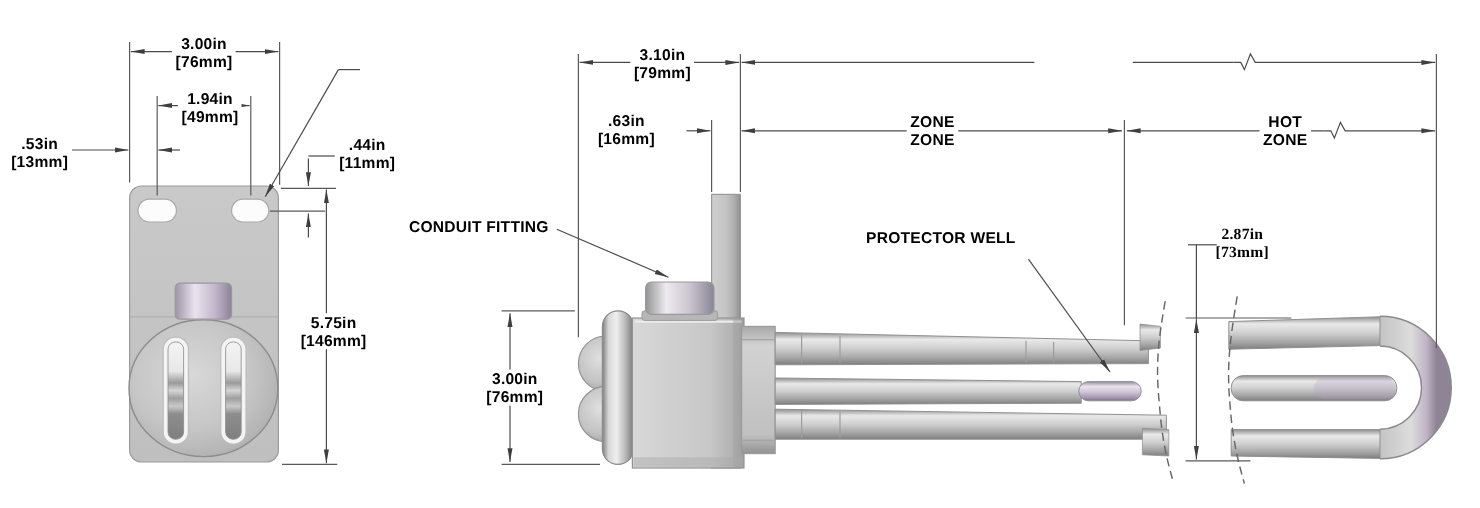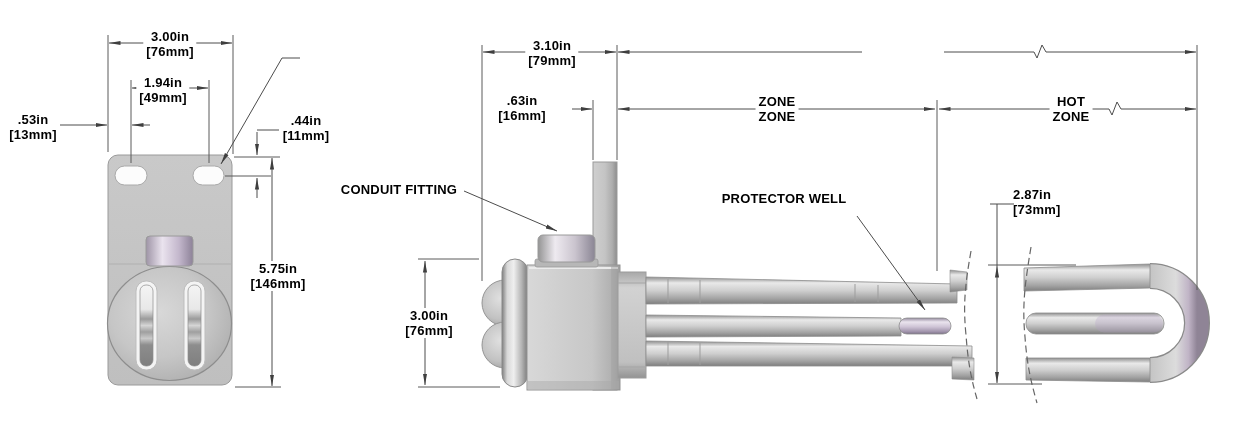--- a/index.html
+++ b/index.html
@@ -18,27 +18,28 @@
     font-size:13px;
     font-weight:bold;
     color:#000;
     line-height:15px;
     white-space:nowrap;
     letter-spacing:.2px;
   }
   .lbl-left{
     position:absolute;
     transform:translate(0,-50%);
-    text-align:left;
+    text-align:center;
     font-size:13px;
     font-weight:bold;
     color:#000;
     line-height:15px;
     white-space:nowrap;
     letter-spacing:.2px;
+    font-family:Liberation Serif, serif;
   }
   .bg{background:#ffffff;padding:0 3px;}
   .ln{display:block;}
 </style>
 </head>
 <body>
 
 <div class="canvas">
 
   <svg width="1233" height="423" viewBox="0 0 1233 423">
@@ -248,21 +249,21 @@
       <line x1="997" y1="266" x2="997" y2="383" marker-start="url(#ah)" marker-end="url(#ah)"></line>
       <line x1="464" y1="191" x2="557" y2="231" marker-end="url(#ah)"></line>
       <line x1="857" y1="216" x2="925" y2="310" marker-end="url(#ah)"></line>
     </g>
   </svg>
 
   <div class="lbl bg" style="left:170px;top:44px">
     <span class="ln">3.00in</span>
     <span class="ln">[76mm]</span>
   </div>
-  <div class="lbl bg" style="left:163px;top:90px">
+  <div class="lbl bg" style="left:175px;top:90px">
     <span class="ln">1.94in</span>
     <span class="ln">[49mm]</span>
   </div>
   <div class="lbl" style="left:33px;top:127px">
     <span class="ln">.53in</span>
     <span class="ln">[13mm]</span>
   </div>
   <div class="lbl" style="left:306px;top:128px">
     <span class="ln">.44in</span>
     <span class="ln">[11mm]</span>

